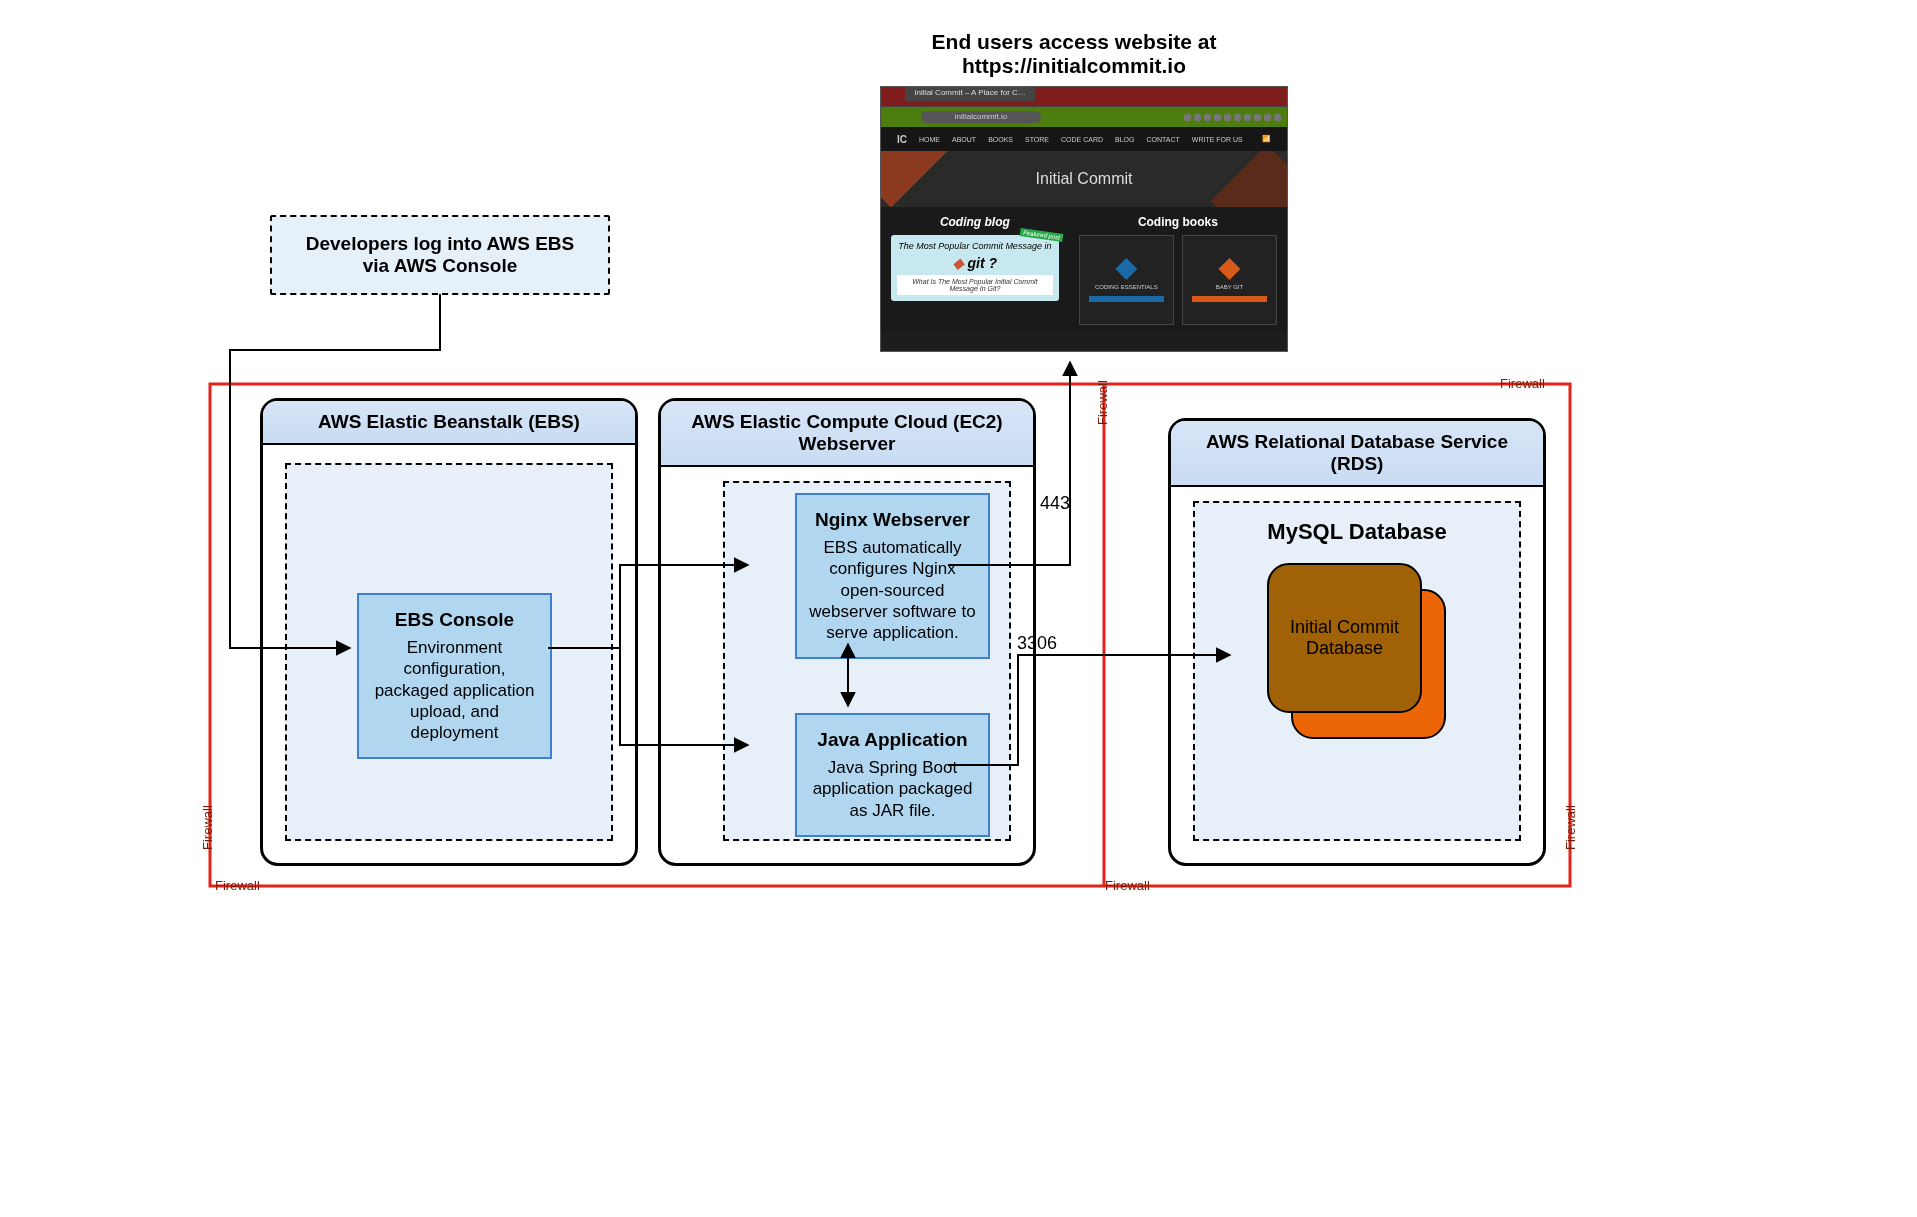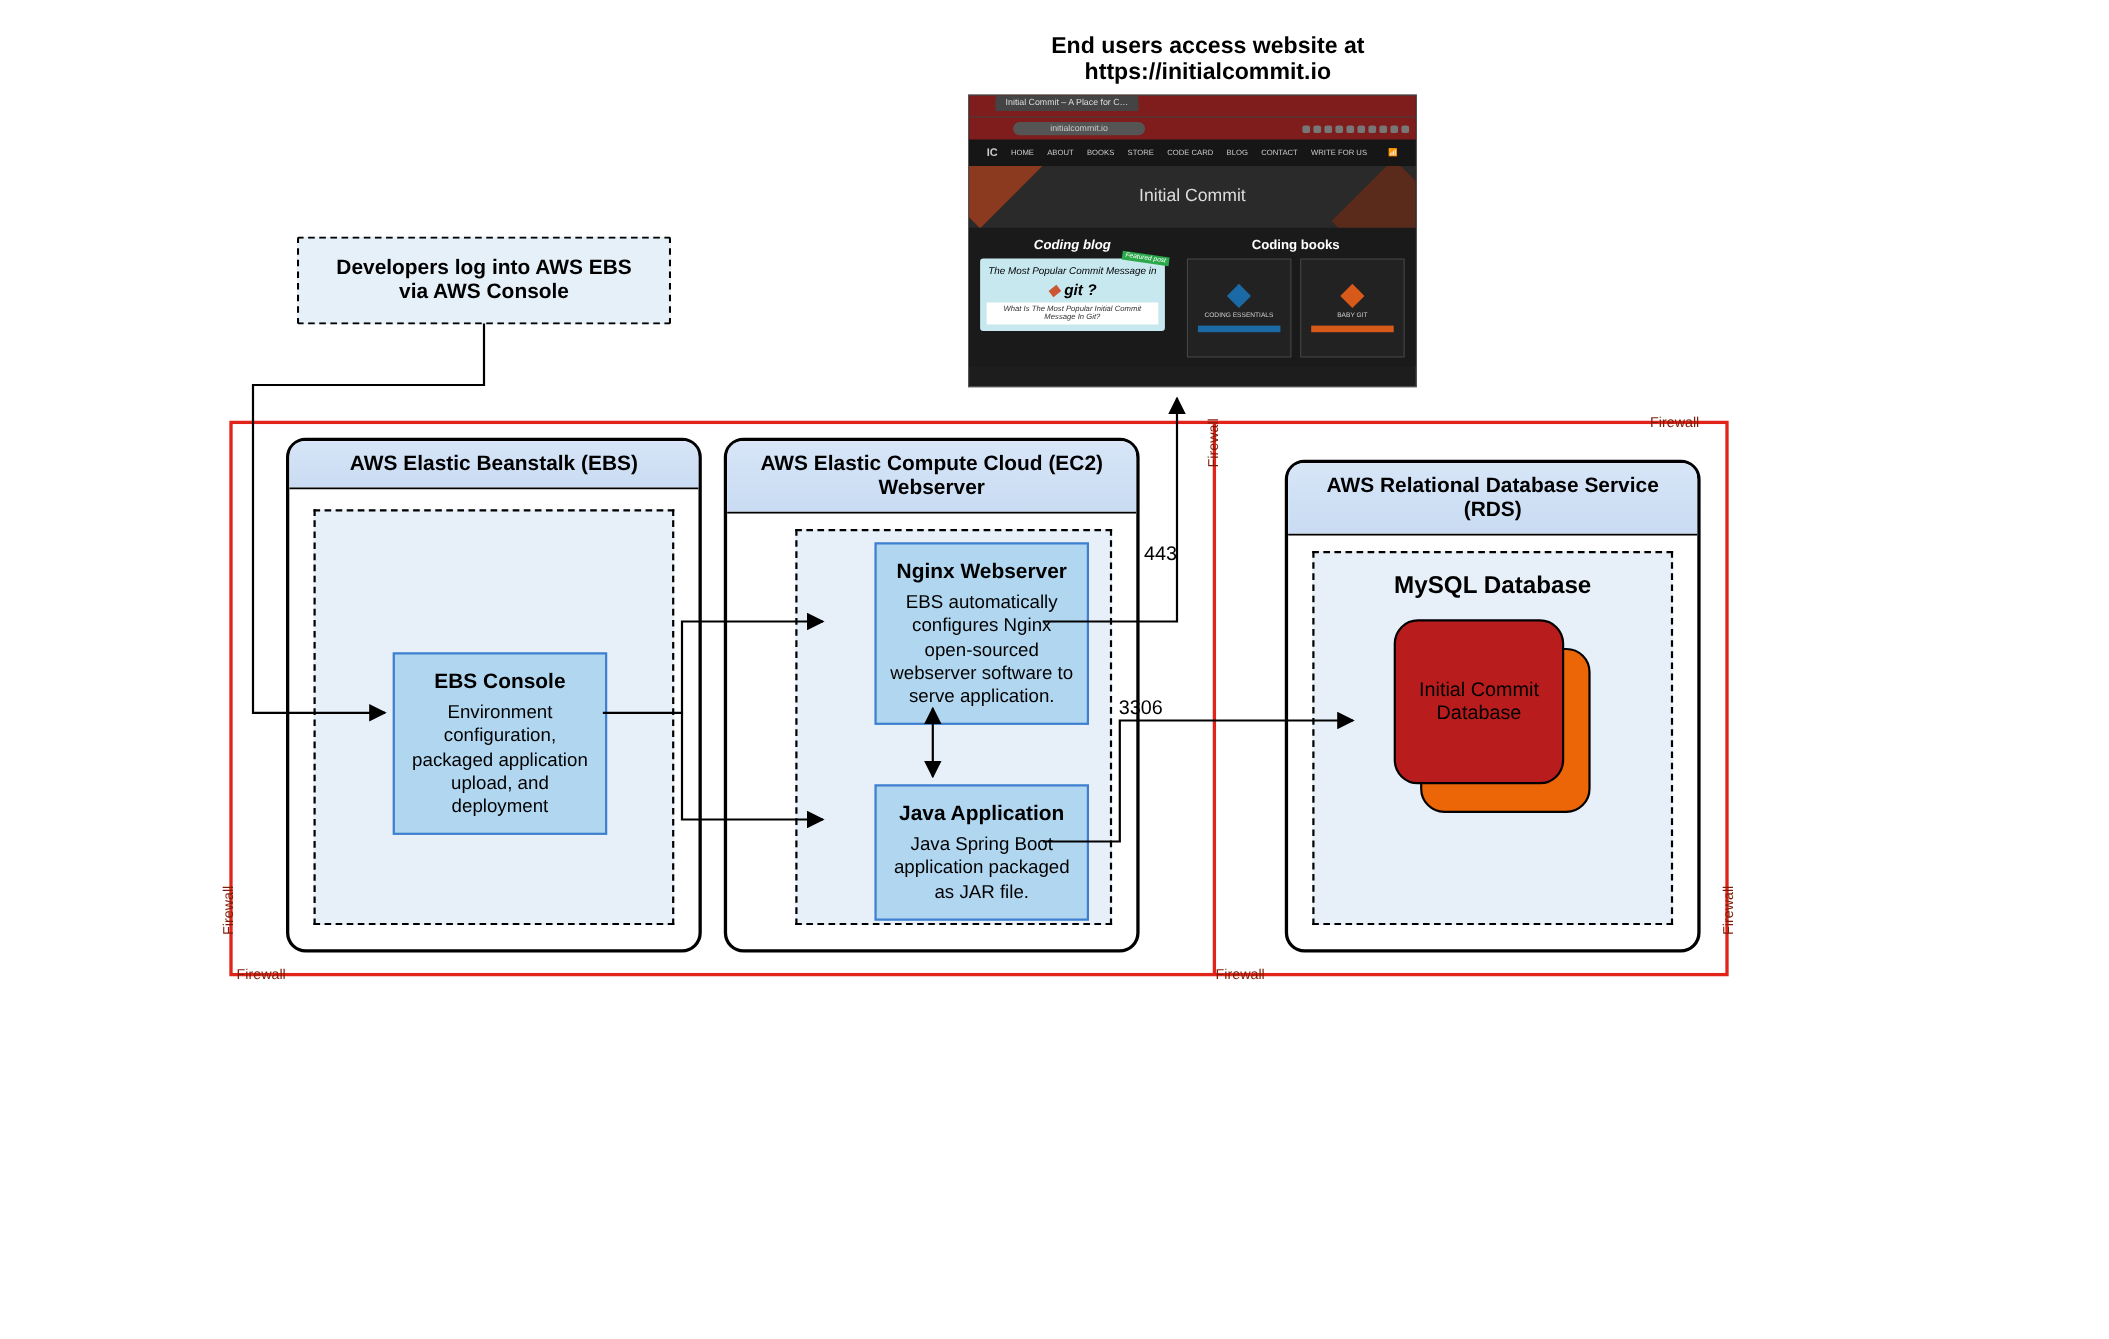--- a/index.html
+++ b/index.html
@@ -53,37 +53,37 @@
     padding: 14px 10px;
     text-align: center;
   }
   .blue-box .t { font-weight: bold; font-size: 19px; display:block; margin-bottom: 6px;}
   .blue-box .d { font-size: 17px; line-height: 1.25;}
   .mysql-label { font-weight: bold; font-size: 22px; text-align: center; }
   .db-back {
     background:#ec6608; border:2px solid #000; border-radius:22px;
   }
   .db-front {
-    background:#b91c1c; border:2px solid #000; border-radius:22px;
+    background:#a16207; border:2px solid #000; border-radius:22px;
     display:flex; align-items:center; justify-content:center; font-size:18px;
   }
   .firewall-lbl {
     position:absolute; font-size:13px; color:#7a1b05;
   }
   .port-lbl { position:absolute; font-size:18px; }
   .top-caption {
     font-size: 21px; font-weight: bold; text-align: center;
   }
   
   .browser {
     position:absolute; background:#1d1d1d; border:1px solid #555;
   }
   .browser .tabbar{height:20px;background:#7f1d1d;border-bottom:1px solid #444;display:flex;align-items:flex-start;}
   .browser .tab{height:14px;width:130px;margin-left:24px;background:#444;border-radius:3px 3px 0 0;font-size:8px;color:#ddd;padding:1px 4px;}
-  .browser .urlbar{height:20px;background:#7f1d1d;display:flex;align-items:center;}
+  .browser .urlbar{height:20px;background:#4d7c0f;display:flex;align-items:center;}
   .browser .url{margin-left:40px;background:#555;border-radius:8px;height:12px;width:120px;font-size:8px;color:#ccc;padding:0 6px;line-height:12px;}
   .browser .icons{margin-left:auto;display:flex;gap:3px;margin-right:6px;}
   .browser .icons span{width:7px;height:7px;background:#777;border-radius:2px;}
   .site-nav{height:24px;background:#161616;display:flex;align-items:center;gap:12px;padding:0 16px;font-size:7px;color:#ccc;}
   .site-hero{height:56px;background:#2a2a2a;display:flex;align-items:center;justify-content:center;color:#ddd;font-size:16px;position:relative;overflow:hidden;}
   .hero-shape{position:absolute;width:80px;height:80px;background:#8b3a1f;transform:rotate(45deg);} 
   .site-sections{display:flex;height:126px;background:#1a1a1a;}
   .sec{flex:1;padding:8px 10px;}
   .sec h4{margin:0 0 6px 0;font-size:12px;color:#fff;font-weight:bold;}
   .blog-card{background:#c7e8ef;border-radius:3px;padding:6px;font-size:9px;color:#000;position:relative;}
@@ -93,21 +93,21 @@
   .books{display:flex;gap:8px;}
   .book{flex:1;height:90px;background:#222;border:1px solid #444;display:flex;flex-direction:column;align-items:center;justify-content:center;font-size:6px;color:#ccc;}
   .book .ico{width:22px;height:22px;margin-bottom:4px;}
   svg.connectors{position:absolute;left:0;top:0;pointer-events:none;}
 </style>
 </head>
 <body>
 
 <div class="canvas">
 
-  <div class="node top-caption" style="left:748px;top:0;width:300px;">
+  <div class="node top-caption" style="left:724px;top:0;width:300px;">
     <div>End users access website at</div>
     <div>https://initialcommit.io</div>
   </div>
 
   <div class="browser node" style="left:680px;top:56px;width:408px;height:266px;">
     <div class="tabbar">
       <div class="tab">Initial Commit – A Place for C…</div>
     </div>
     <div class="urlbar">
       <div class="url">initialcommit.io</div>

